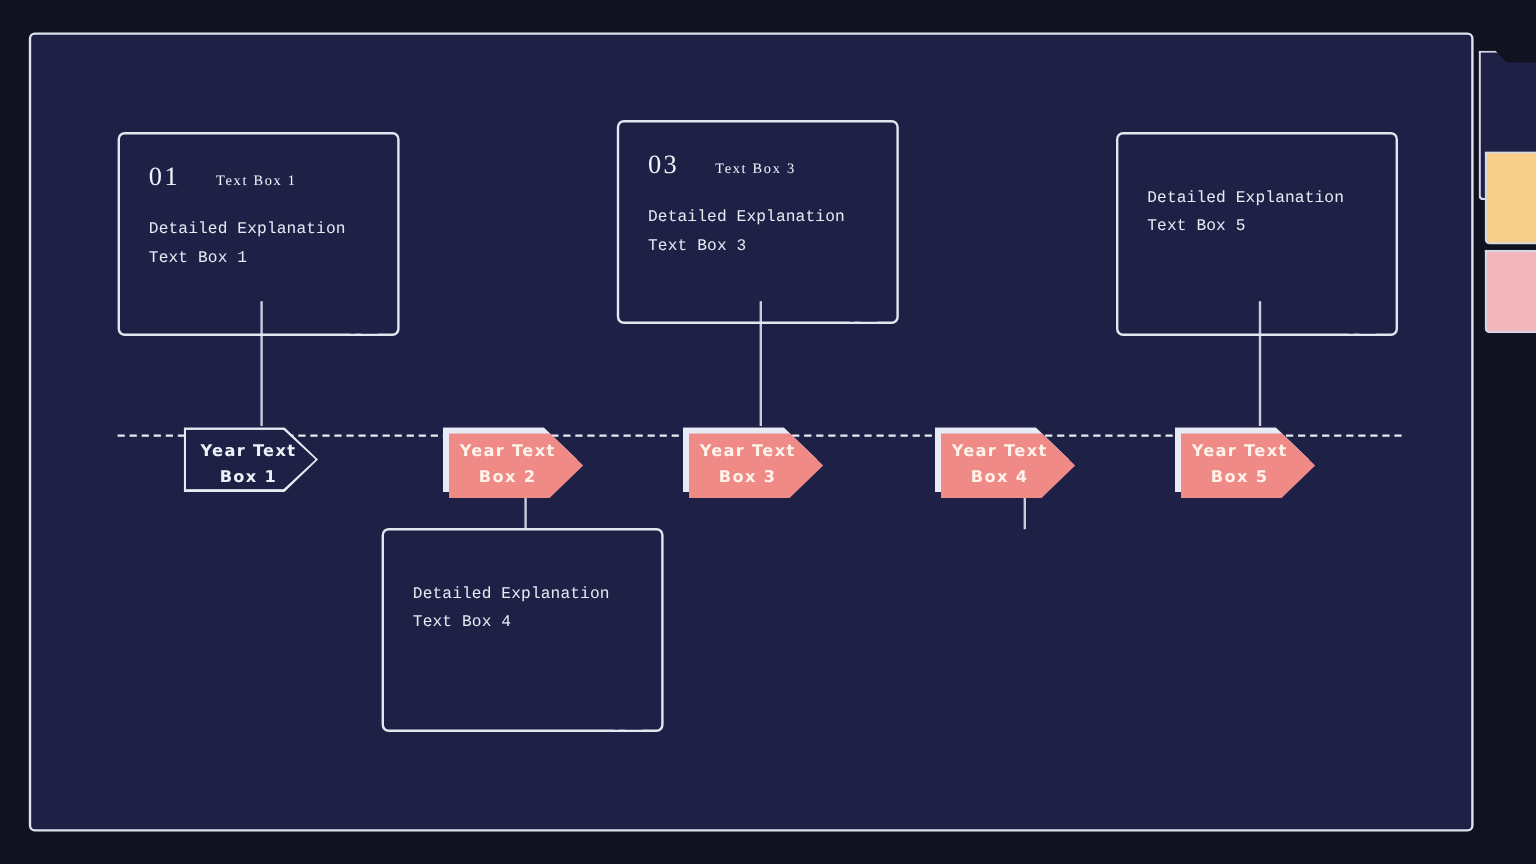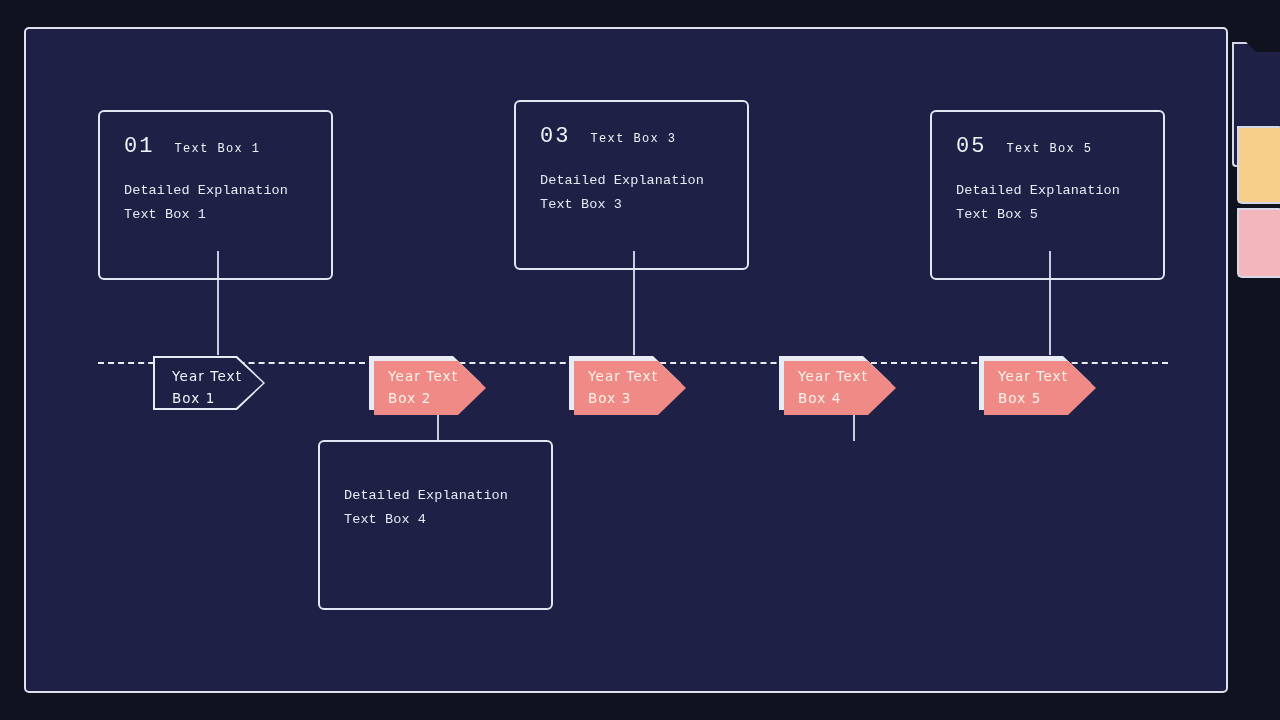--- a/index.html
+++ b/index.html
@@ -109,24 +109,25 @@
     inset: 0;
     display: flex;
     flex-direction: column;
     align-items: center;
     justify-content: center;
     font-family: "DejaVu Sans", sans-serif;
     font-size: 13.5px;
     line-height: 1.62;
     letter-spacing: 1.1px;
     color: #fdf3ea;
-    text-align: left;
+    text-align: center;
     padding-right: 14px;
     white-space: pre-line;
     z-index: 3;
+    font-weight: bold;
   }
   .chev.hollow .label { color: #eef0f8; }
 
   
   .stem {
     position: absolute;
     width: 2px;
     background: #c9ccdf;
   }
 
@@ -137,22 +138,22 @@
     height: 170px;
     border: 2px solid #e4e6f1;
     border-radius: 6px;
     background: transparent;
     padding: 22px 24px 0 24px;
     overflow: hidden;
   }
   .card .head {
     display: flex;
     align-items: baseline;
-    gap: 20px;
-    font-family: Liberation Mono, monospace;
+    gap: 30px;
+    font-family: Liberation Serif, serif;
     color: #f2f3fa;
     letter-spacing: 1px;
   }
   .card .num {
     font-size: 22px;
     letter-spacing: 2px;
   }
   .card .ttl {
     font-size: 12px;
     letter-spacing: 1.4px;
@@ -248,24 +249,20 @@
   <div class="card" style="left:488px; top:71px;">
     <div class="head">
       <span class="num">03</span>
       <span class="ttl">Text Box 3</span>
     </div>
     <div class="desc">Detailed Explanation Text Box 3</div>
     <div class="notch"></div>
   </div>
 
   <div class="card" style="left:904px; top:81px;">
-    <div class="head">
-      <span class="num">05</span>
-      <span class="ttl">Text Box 5</span>
-    </div>
     <div class="desc">Detailed Explanation Text Box 5</div>
     <div class="notch"></div>
   </div>
 
   <div class="card" style="left:292px; top:411px;">
     <div class="desc">Detailed Explanation Text Box 4</div>
     <div class="notch"></div>
   </div>
 
 

